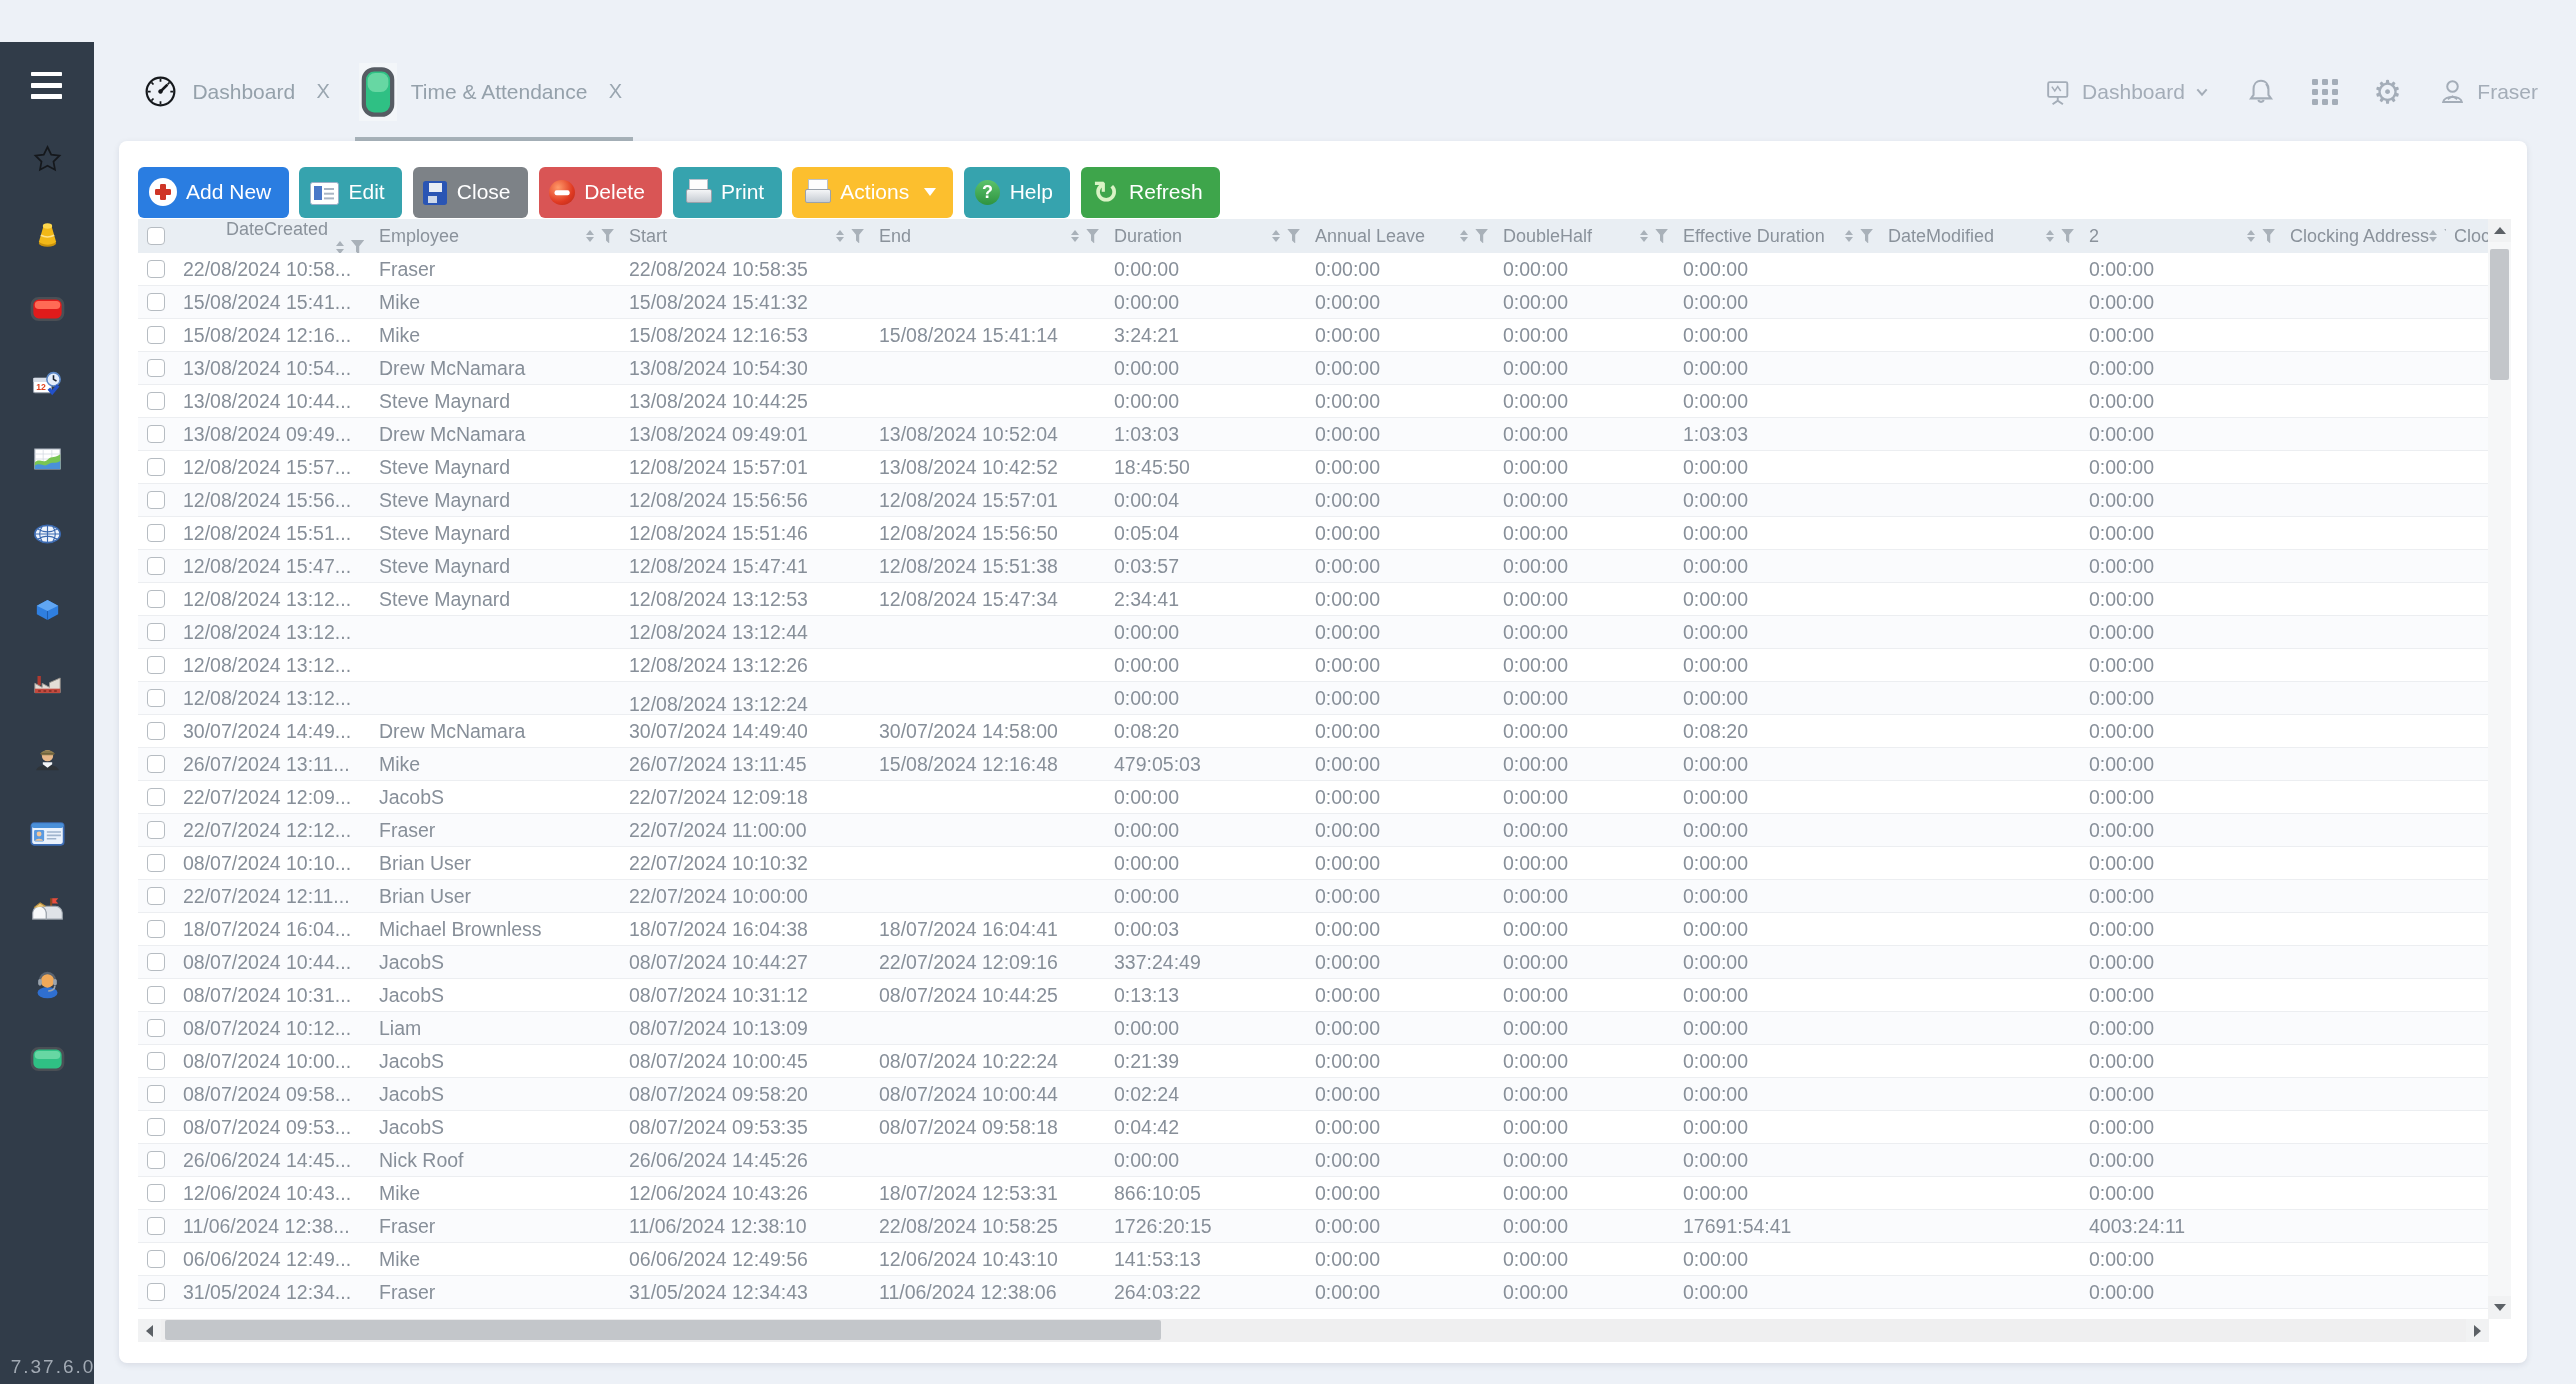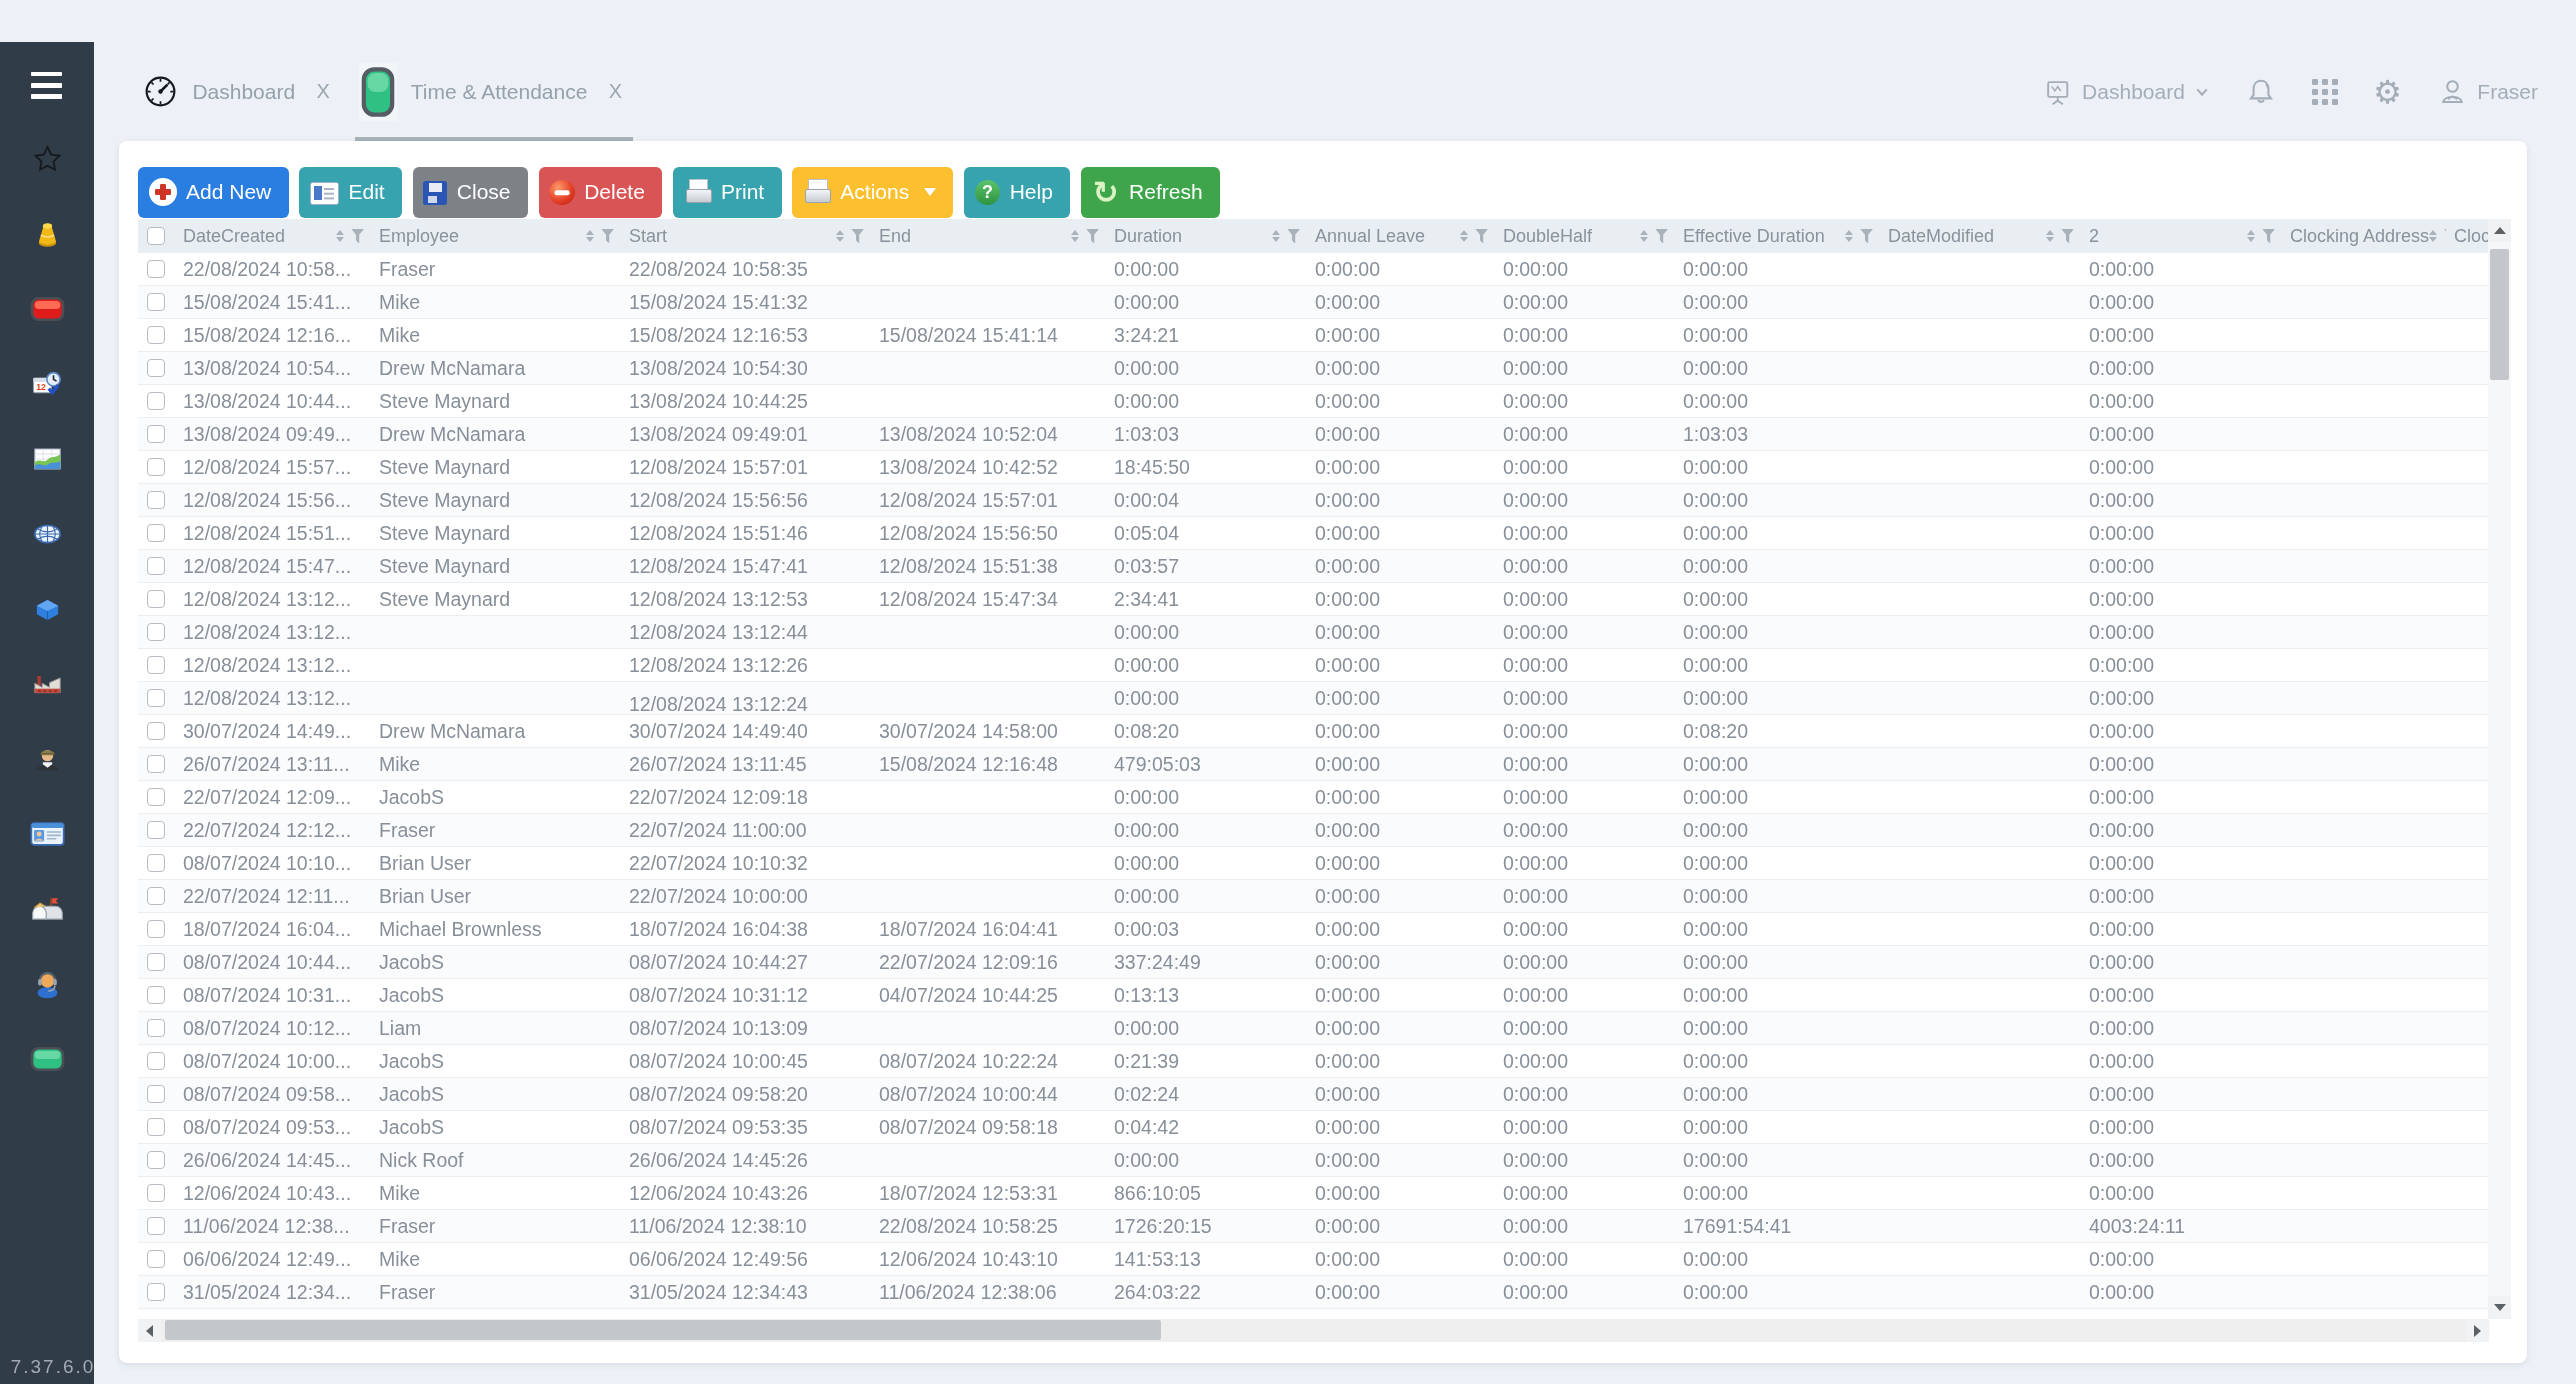--- a/index.html
+++ b/index.html
@@ -355,21 +355,21 @@
           <span class="ti ti-ref"></span>
           <span class="lbl">Refresh</span>
         </button>
       </div>
 
     <div class="grid">
       <div class="gh" id="grid-header">
           <div class="hcell" style="width: 37px;">
             <span class="cb" style="margin-left: 9.4px;"></span>
           </div>
-          <div class="hcell" style="width: 196px;">
+          <div class="hcell" style="width: 196px; flex-direction: column;">
             <span class="hlabel">DateCreated</span>
             <span class="hctrls">
               <span class="sorter">
                 <i class="up"></i>
                 <i class="dn"></i>
               </span>
               <span class="funnel"></span>
             </span>
           </div>
           <div class="hcell" style="width: 250px;">
@@ -851,21 +851,21 @@
             <div class="cell" style="width: 164px;"></div>
             <div class="cell" style="width: 64px;"></div>
           </div>
           <div class="row">
             <div class="cell cbwrap" style="width: 37px;">
               <span class="cb"></span>
             </div>
             <div class="cell" style="width: 196px;">08/07/2024 10:31...</div>
             <div class="cell" style="width: 250px;">JacobS</div>
             <div class="cell" style="width: 250px;">08/07/2024 10:31:12</div>
-            <div class="cell" style="width: 235px;">04/07/2024 10:44:25</div>
+            <div class="cell" style="width: 235px;">08/07/2024 10:44:25</div>
             <div class="cell" style="width: 201px;">0:13:13</div>
             <div class="cell" style="width: 188px;">0:00:00</div>
             <div class="cell" style="width: 180px;">0:00:00</div>
             <div class="cell" style="width: 205px;">0:00:00</div>
             <div class="cell" style="width: 201px;"></div>
             <div class="cell" style="width: 201px;">0:00:00</div>
             <div class="cell" style="width: 164px;"></div>
             <div class="cell" style="width: 64px;"></div>
           </div>
           <div class="row">

